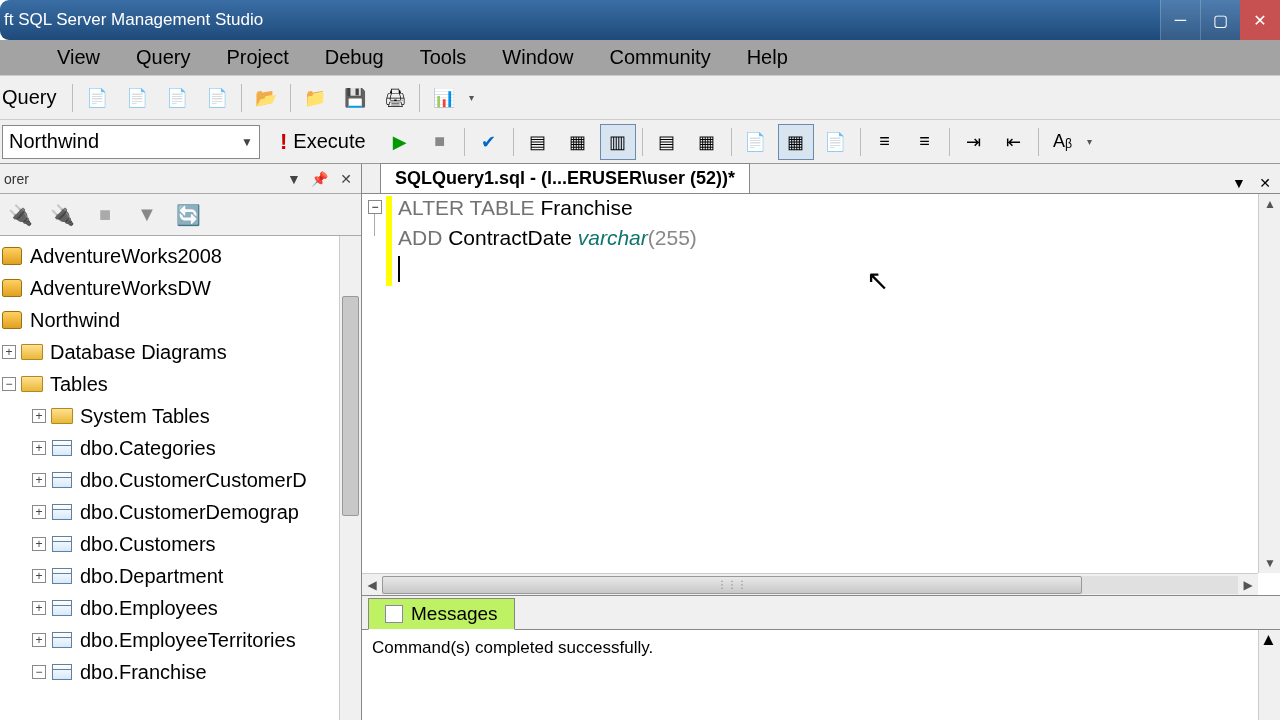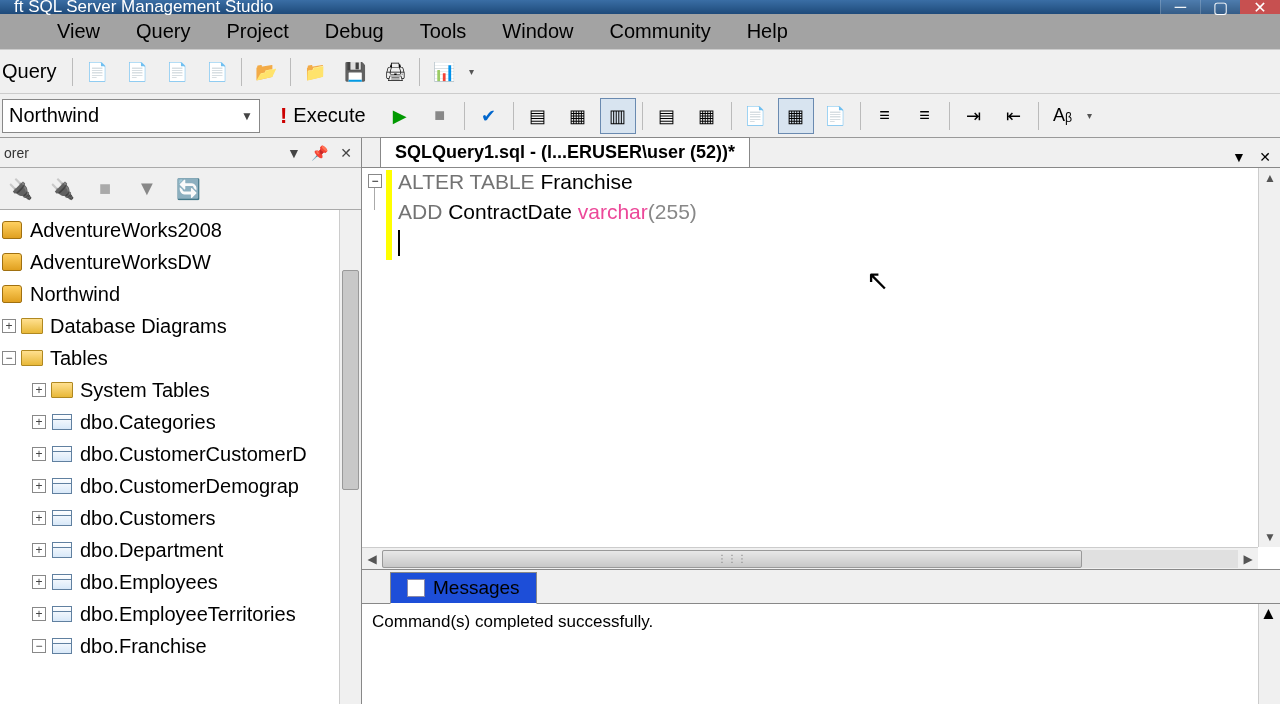--- a/index.html
+++ b/index.html
@@ -1,19 +1,19 @@
 <!DOCTYPE html>
 <html><head>
 <meta charset="utf-8">
 <style>
 * { margin: 0; padding: 0; box-sizing: border-box; font-family: 'Segoe UI', Tahoma, sans-serif; }
 body { background: #fff; overflow: hidden; width: 1280px; height: 720px; position: relative; }
 
 
-.titlebar { height: 14px; background: linear-gradient(#3a6ea5, #1e4a7a); display: flex; align-items: center; justify-content: space-between; color: #fff; padding-left: 14px; }
+.titlebar { height: 40px; background: linear-gradient(#3a6ea5, #1e4a7a); display: flex; align-items: center; justify-content: space-between; color: #fff; padding-left: 4px; border-radius: 9px; }
 .titlebar-text { font-size: 17px; font-weight: normal; }
 .titlebar-buttons { display: flex; height: 100%; }
 .titlebar-btn { width: 40px; height: 100%; display: flex; align-items: center; justify-content: center; font-size: 16px; color: #fff; }
 .titlebar-btn.close { background: #c75050; }
 .titlebar-btn.min, .titlebar-btn.max { background: rgba(255,255,255,0.1); border-left: 1px solid rgba(255,255,255,0.2); }
 
 
 .menubar { height: 36px; background: #a3a3a3; display: flex; align-items: center; padding-left: 39px; border-bottom: 1px solid #ccc; }
 .menu-item { padding: 6px 18px; font-size: 20px; color: #000; cursor: pointer; }
 
@@ -64,37 +64,37 @@
 
 .editor { flex: 1; background: #fff; position: relative; font-family: Consolas, 'Courier New', monospace; font-size: 21px; overflow: hidden; border-bottom: 1px solid #888; }
 .editor-content { position: absolute; left: 0; top: 0; right: 22px; bottom: 24px; overflow: hidden; }
 .gutter { position: absolute; left: 0; top: 0; bottom: 0; width: 28px; }
 .change-marker { position: absolute; left: 24px; top: 2px; width: 6px; height: 90px; background: #ffff00; }
 .fold { position: absolute; left: 6px; width: 14px; height: 14px; border: 1px solid #888; display: flex; align-items: center; justify-content: center; font-size: 12px; background: #fff; }
 .fold-line { position: absolute; left: 12px; width: 1px; background: #aaa; }
 .code-line { position: absolute; left: 36px; white-space: pre; }
 .kw { color: #737373; }
 .ident { color: #000; }
-.type { color: #ec4899; }
+.type { color: #0f766e; font-style: italic; }
 .paren { color: #888; }
 .num { color: #888; }
 .cursor-line { position: absolute; left: 36px; width: 2px; height: 26px; background: #000; }
 
 .h-scroll { position: absolute; bottom: 0; left: 0; right: 22px; height: 22px; background: #f0f0f0; border-top: 1px solid #ccc; display: flex; align-items: center; }
 .h-scroll .arrow { width: 20px; height: 20px; display: flex; align-items: center; justify-content: center; font-size: 12px; color: #555; }
 .h-scroll .track { flex: 1; height: 18px; background: #e0e0e0; position: relative; }
 .h-scroll .thumb { position: absolute; left: 0; top: 0; bottom: 0; width: 700px; background: linear-gradient(#e8e8e8, #c8c8c8); border: 1px solid #999; border-radius: 2px; display: flex; align-items: center; justify-content: center; font-size: 10px; color: #888; }
 
 .v-scroll { position: absolute; right: 0; top: 0; bottom: 22px; width: 22px; background: #f0f0f0; border-left: 1px solid #ccc; }
 .v-scroll .arrow { width: 20px; height: 20px; display: flex; align-items: center; justify-content: center; font-size: 12px; color: #555; position: absolute; left: 1px; }
 
 
 .messages-panel { height: 134px; background: #fff; display: flex; flex-direction: column; position: relative; }
 .msg-tab-row { height: 34px; background: #f0f0f0; display: flex; align-items: flex-end; padding-left: 6px; border-bottom: 1px solid #888; }
-.msg-tab { background: #1d4ed8; border: 1px solid #888; border-bottom: 1px solid #fff; padding: 4px 16px; font-size: 19px; display: flex; align-items: center; gap: 8px; margin-bottom: -1px; margin-left: 22px; }
+.msg-tab { background: #bef264; border: 1px solid #888; border-bottom: 1px solid #fff; padding: 4px 16px; font-size: 19px; display: flex; align-items: center; gap: 8px; margin-bottom: -1px; }
 .msg-tab .micon { width: 18px; height: 18px; background: #fff; border: 1px solid #88a; }
 .msg-body { flex: 1; padding: 8px 10px; font-family: Consolas, 'Courier New', monospace; font-size: 17px; position: relative; }
 .msg-vscroll { position: absolute; right: 0; top: 0; bottom: 0; width: 22px; background: #f0f0f0; border-left: 1px solid #ccc; }
 
 
 .mouse-cursor { position: absolute; left: 866px; top: 264px; font-size: 28px; color: #000; pointer-events: none; z-index: 1000; }
 </style>
 </head>
 <body>
 

